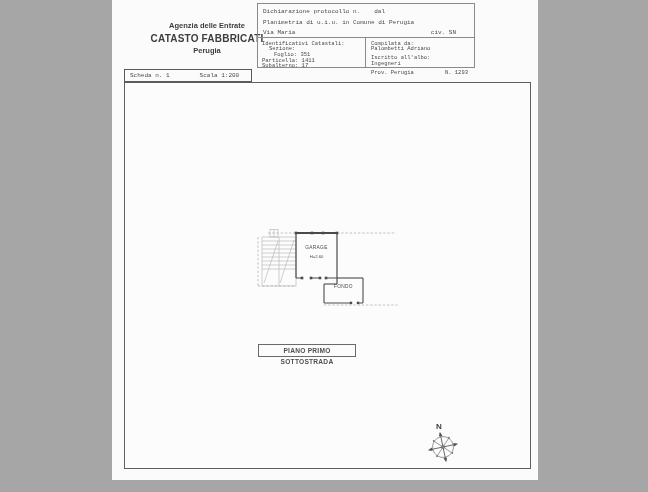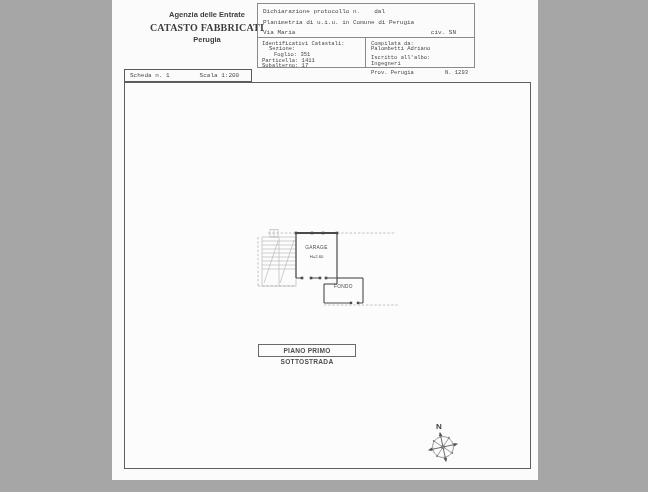--- a/index.html
+++ b/index.html
@@ -7,25 +7,25 @@
     width:648px;height:492px;overflow:hidden;position:relative;
     background:#a6a6a6;
     font-family:"Liberation Sans",sans-serif;
   }
   .page{
     position:absolute;left:112px;top:0;width:426px;height:480px;
     background:#fbfbfb;
   }
   
   .agency{
-    position:absolute;left:25px;top:9px;width:140px;text-align:center;
+    position:absolute;left:25px;top:20px;width:140px;text-align:center;
     color:#3d3d3d;font-weight:bold;
   }
   .agency .l1{font-size:7.5px;line-height:12px;}
-  .agency .l2{font-size:10px;line-height:13px;letter-spacing:.2px;font-family:Liberation Serif, serif;}
+  .agency .l2{font-size:10px;line-height:13px;letter-spacing:.2px;}
   .agency .l3{font-size:7.5px;line-height:12px;}
   .agency .l4{font-size:7.5px;line-height:12px;}
   
   .decl-box{
     position:absolute;left:145px;top:3px;width:218px;height:65px;
     border:1px solid #8a8a8a;box-sizing:border-box;
     font-family:"Liberation Mono",monospace;color:#4a4a4a;
   }
   .decl-top{height:34px;border-bottom:1px solid #8a8a8a;box-sizing:border-box;
     padding:3px 5px 0 5px;font-size:6px;}

